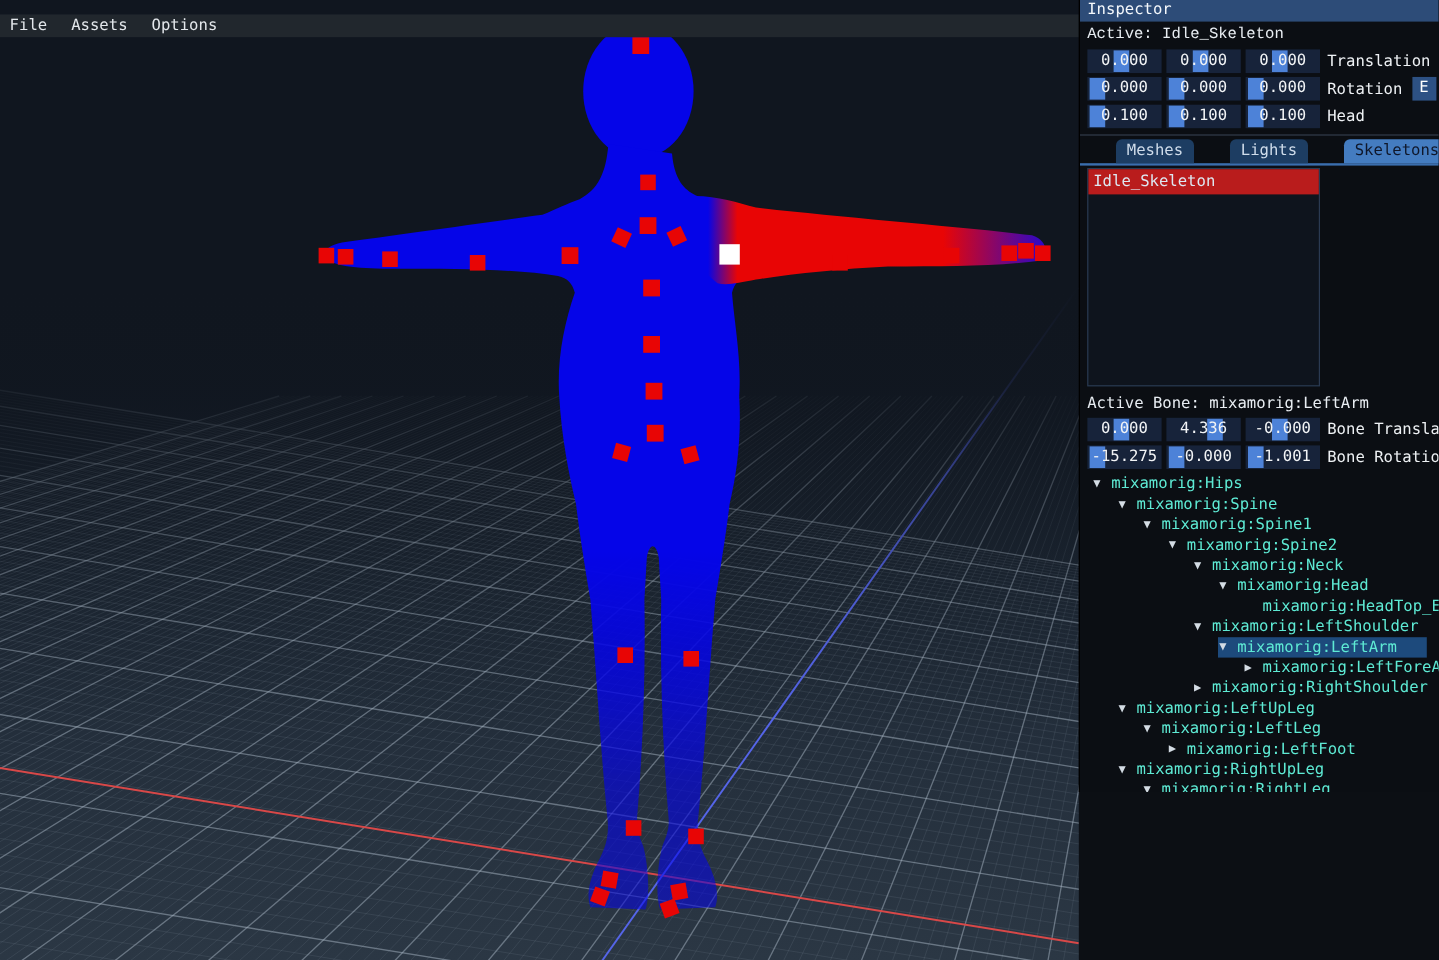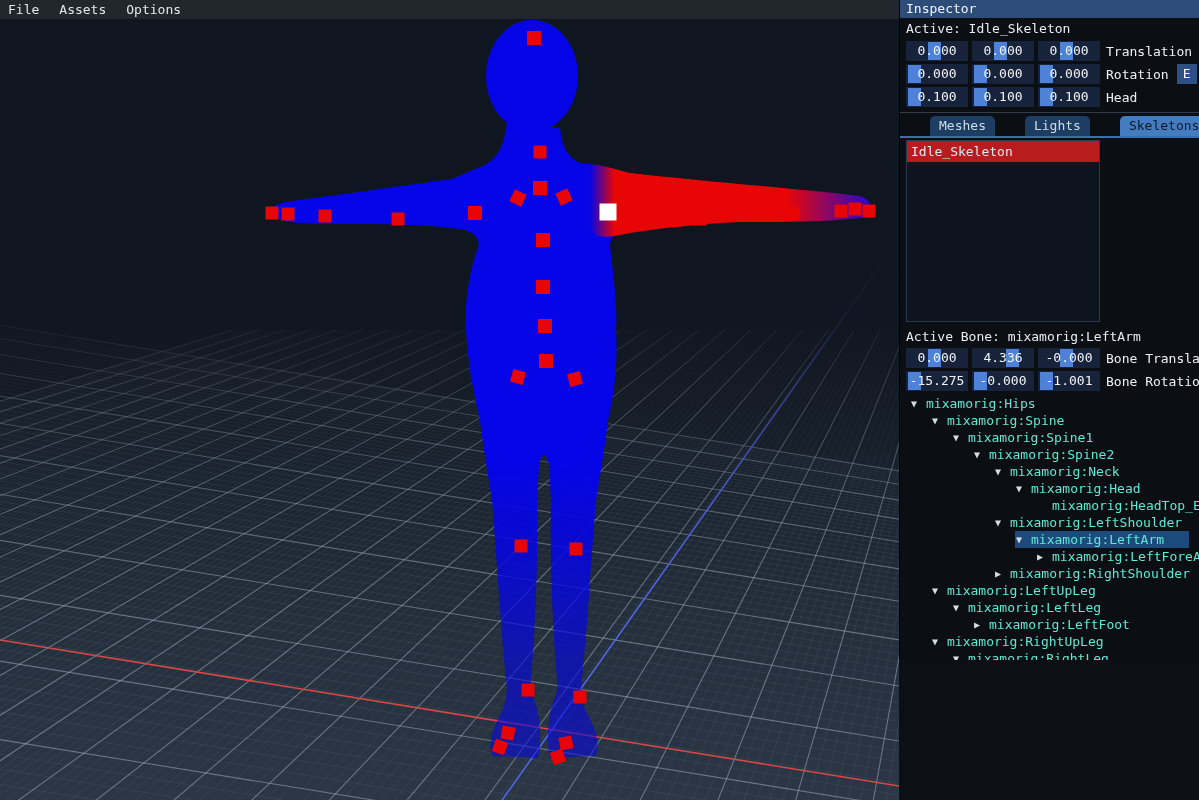--- a/index.html
+++ b/index.html
@@ -8,30 +8,30 @@
   .app { position:relative; width:1199px; height:800px; }
 
   
   .viewport { position:absolute; left:0; top:0; width:899px; height:800px; overflow:hidden;
     background:linear-gradient(180deg,#0f141d 0%,#11161f 28%,#151d28 44%,#1c2632 60%,#242f3c 78%,#2b3744 100%); }
   .viewport svg { position:absolute; left:0; top:0; }
   .vp-fade { position:absolute; left:0; top:0; width:899px; height:800px; pointer-events:none;
     background:linear-gradient(180deg,#10161f 0%,#10161f 30%,rgba(16,22,31,0.88) 40%,rgba(16,22,31,0.45) 50%,rgba(16,22,31,0.12) 63%,rgba(16,22,31,0) 76%); }
 
   
-  .menubar { position:absolute; left:0; top:0; width:899px; height:19px; background:#21272d;
+  .menubar { position:absolute; left:0; top:12px; width:899px; height:19px; background:#21272d;
     display:flex; align-items:center; padding-left:8px; z-index:6; }
   .menu-item { color:#e4e8ec; font-size:13px; margin-right:20px; cursor:default; }
 
   
   .inspector { position:absolute; right:0; top:0; width:300px; height:660px; background:#0b0e13;
     border-left:1px solid #000; color:#e8edf2; font-size:13px; z-index:6; overflow:hidden; }
   .insp-title { height:18px; background:#2d4c78; color:#f4f8fc; padding-left:6px; line-height:18px; }
   .insp-fps { margin:6px 0 0 6px; line-height:18px; white-space:nowrap; }
-  .insp-active { margin:2px 0 0 6px; line-height:18px; white-space:nowrap; }
+  .insp-active { margin:2px 0 0 6px; line-height:18px; white-space:nowrap;font-family:Liberation Mono, monospace; }
 
   .trow { display:flex; align-items:center; margin:3px 0 0 6px; height:20px; white-space:nowrap; overflow:hidden; }
   .nfield { position:relative; width:62px; height:20px; background:#17233a; margin-right:4px; flex:none; }
   .nfield .handle { position:absolute; top:1px; bottom:1px; width:13px; background:#4d82d8; }
   .nfield .val { position:relative; display:block; text-align:center; line-height:20px; color:#f2f4f6; }
   .trow .rlabel { margin-left:2px; color:#eef1f4; }
   .ebtn { width:20px; height:20px; background:#2d5184; color:#fff; text-align:center; line-height:20px;
     margin-left:8px; flex:none; cursor:default; }
 
   .divider { height:1px; background:#323d4b; margin-top:5px; }

